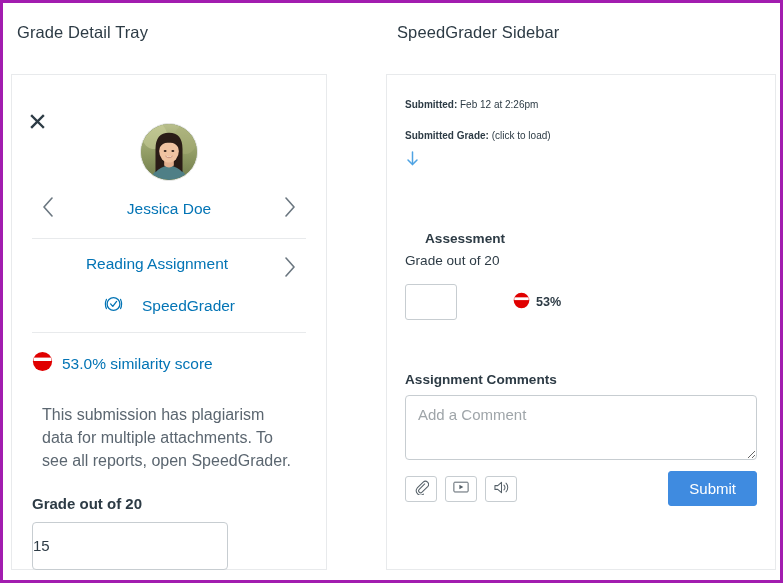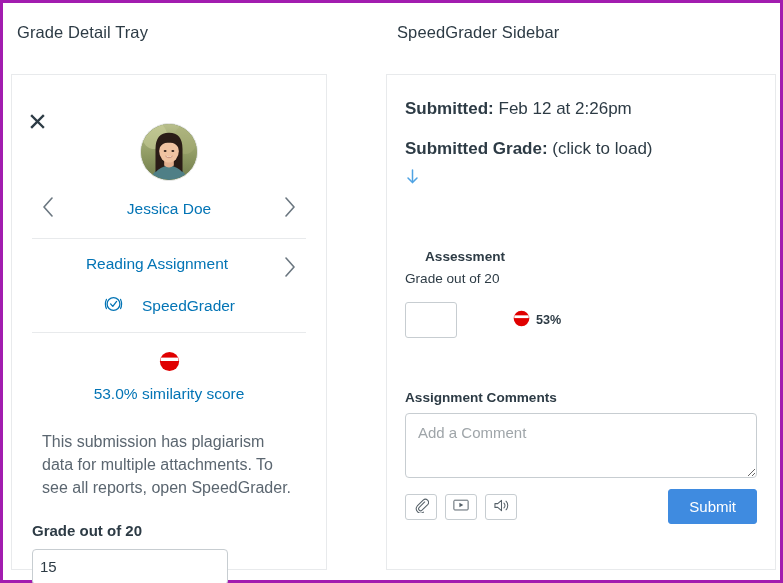--- a/index.html
+++ b/index.html
@@ -136,21 +136,20 @@
     color: #0374B5;
     font-size: 15.5px;
     cursor: pointer;
   }
 
   .similarity-row {
     display: flex;
     align-items: center;
     gap: 9px;
     margin-top: 18px;
-    flex-direction: column;
   }
   .similarity-text {
     color: #0374B5;
     font-size: 15.5px;
     cursor: pointer;
   }
   .plagiarism-note {
     margin: 27px 0 0 10px;
     font-size: 16px;
     line-height: 1.45;
@@ -161,25 +160,25 @@
   .field-label {
     font-size: 15px;
     font-weight: bold;
     color: #2D3B45;
     margin-top: 22px;
   }
   .grade-input {
     display: block;
     margin-top: 10px;
     width: 196px;
-    height: 36px;
+    height: 48px;
     box-sizing: border-box;
     border: 1px solid #C7CDD1;
     border-radius: 4px;
-    padding: 0 7px;
+    padding: 0 0;
     font-size: 15px;
     font-family: "Liberation Sans", sans-serif;
     color: #2D3B45;
     background: #ffffff;
   }
 
   .status-label {
     font-size: 15px;
     font-weight: bold;
     color: #2D3B45;
@@ -187,21 +186,21 @@
   }
 
   
   .sg-inner {
     position: absolute;
     left: 0; right: 0; top: 0;
     padding: 24px 18px 0 18px;
     box-sizing: border-box;
   }
   .sg-line {
-    font-size: 17px;
+    font-size: 10px;
     color: #2D3B45;
     margin-bottom: 20px;
   }
   .sg-line b { font-weight: bold; }
 
   .file-row {
     display: flex;
     align-items: flex-start;
     justify-content: space-between;
     margin-top: -4px;

